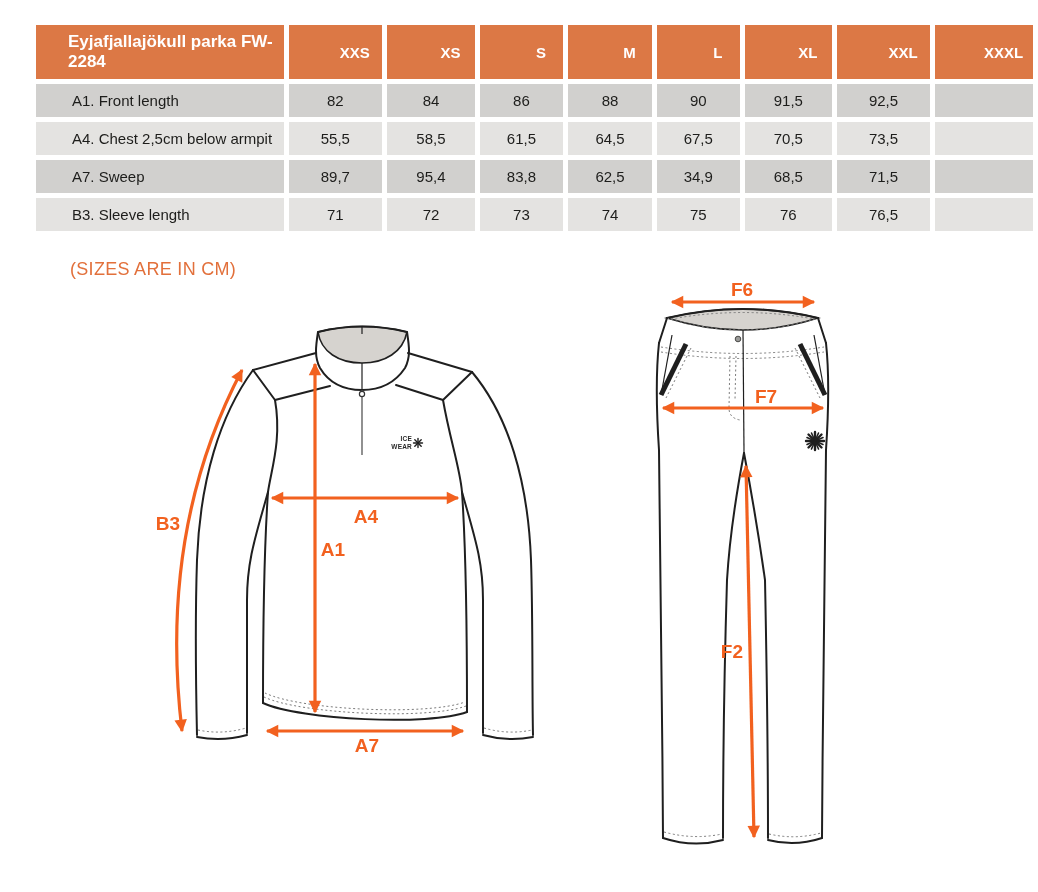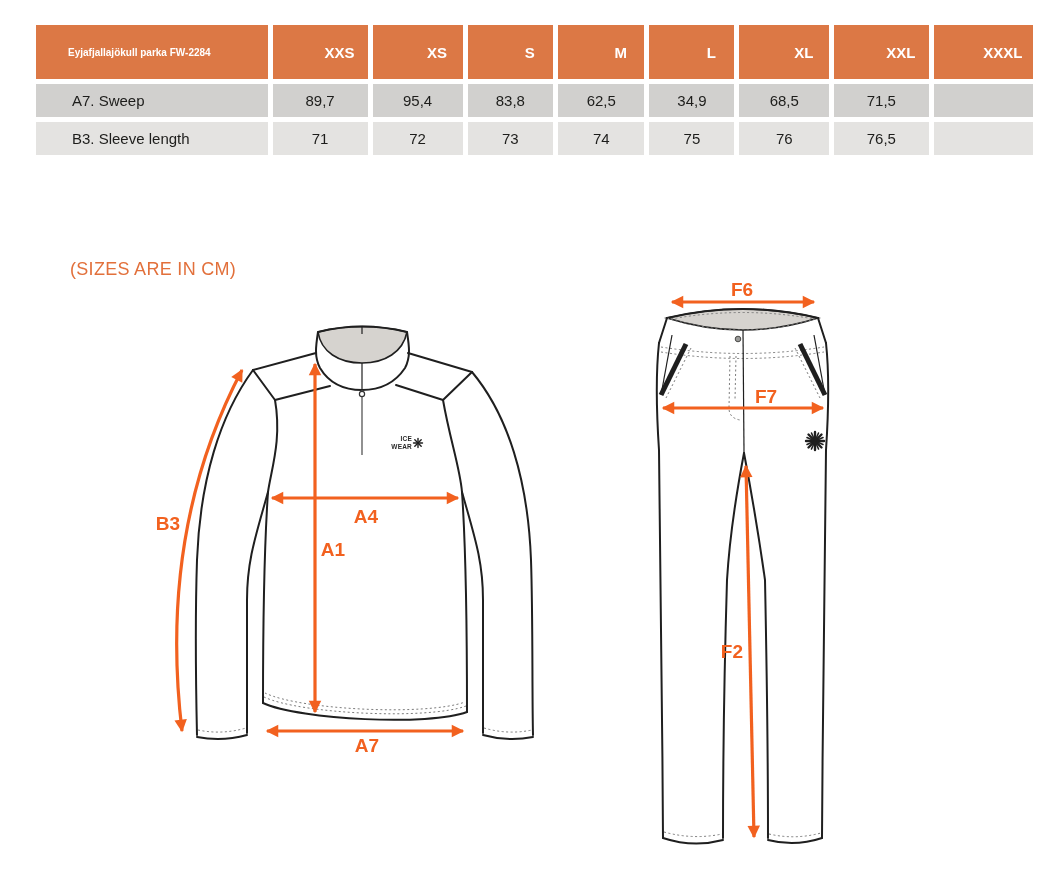--- a/index.html
+++ b/index.html
@@ -2,21 +2,21 @@
 <html><head>
 <meta charset="utf-8">
 <style>
   html,body{margin:0;padding:0;background:#ffffff;}
   .page{position:relative;width:1038px;height:892px;background:#ffffff;overflow:hidden;
         font-family:"Liberation Sans",sans-serif;color:#1d1d1b;}
   
   table.size-table{position:absolute;left:31px;top:20px;border-collapse:separate;border-spacing:5px;}
   .size-table th,.size-table td{font-size:15px;}
   .size-table thead th{background:#dc7845;color:#ffffff;font-weight:bold;height:52px;text-align:center;}
-  .size-table thead th.lbl{width:318px;text-align:left;padding-left:32px;font-size:10px;}
+  .size-table thead th.lbl{width:318px;text-align:left;padding-left:32px;font-size:17px;}
   .size-table thead th.sz{width:76px;padding-left:40px;}
   .size-table tbody td{height:31px;text-align:center;font-weight:normal;}
   .size-table tbody td.lbl{text-align:left;padding-left:36px;}
   .size-table tr.dark td{background:#d1d0ce;}
   .size-table tr.light td{background:#e4e3e1;}
   
   .sizes-note{position:absolute;left:70px;top:259px;color:#e2703b;font-size:18px;letter-spacing:.3px;}
   
   svg{position:absolute;}
   svg text{font-family:"Liberation Sans",sans-serif;}
@@ -43,20 +43,42 @@
         <th class="sz">S</th>
         <th class="sz">M</th>
         <th class="sz">L</th>
         <th class="sz">XL</th>
         <th class="sz">XXL</th>
         <th class="sz">XXXL</th>
       </tr>
     </thead>
     <tbody>
       <tr class="dark">
+        <td class="lbl">A1. Front length</td>
+        <td>82</td>
+        <td>84</td>
+        <td>86</td>
+        <td>88</td>
+        <td>90</td>
+        <td>91,5</td>
+        <td>92,5</td>
+        <td></td>
+      </tr>
+      <tr class="light">
+        <td class="lbl">A4. Chest 2,5cm below armpit</td>
+        <td>55,5</td>
+        <td>58,5</td>
+        <td>61,5</td>
+        <td>64,5</td>
+        <td>67,5</td>
+        <td>70,5</td>
+        <td>73,5</td>
+        <td></td>
+      </tr>
+      <tr class="dark">
         <td class="lbl">A7. Sweep</td>
         <td>89,7</td>
         <td>95,4</td>
         <td>83,8</td>
         <td>62,5</td>
         <td>34,9</td>
         <td>68,5</td>
         <td>71,5</td>
         <td></td>
       </tr>

